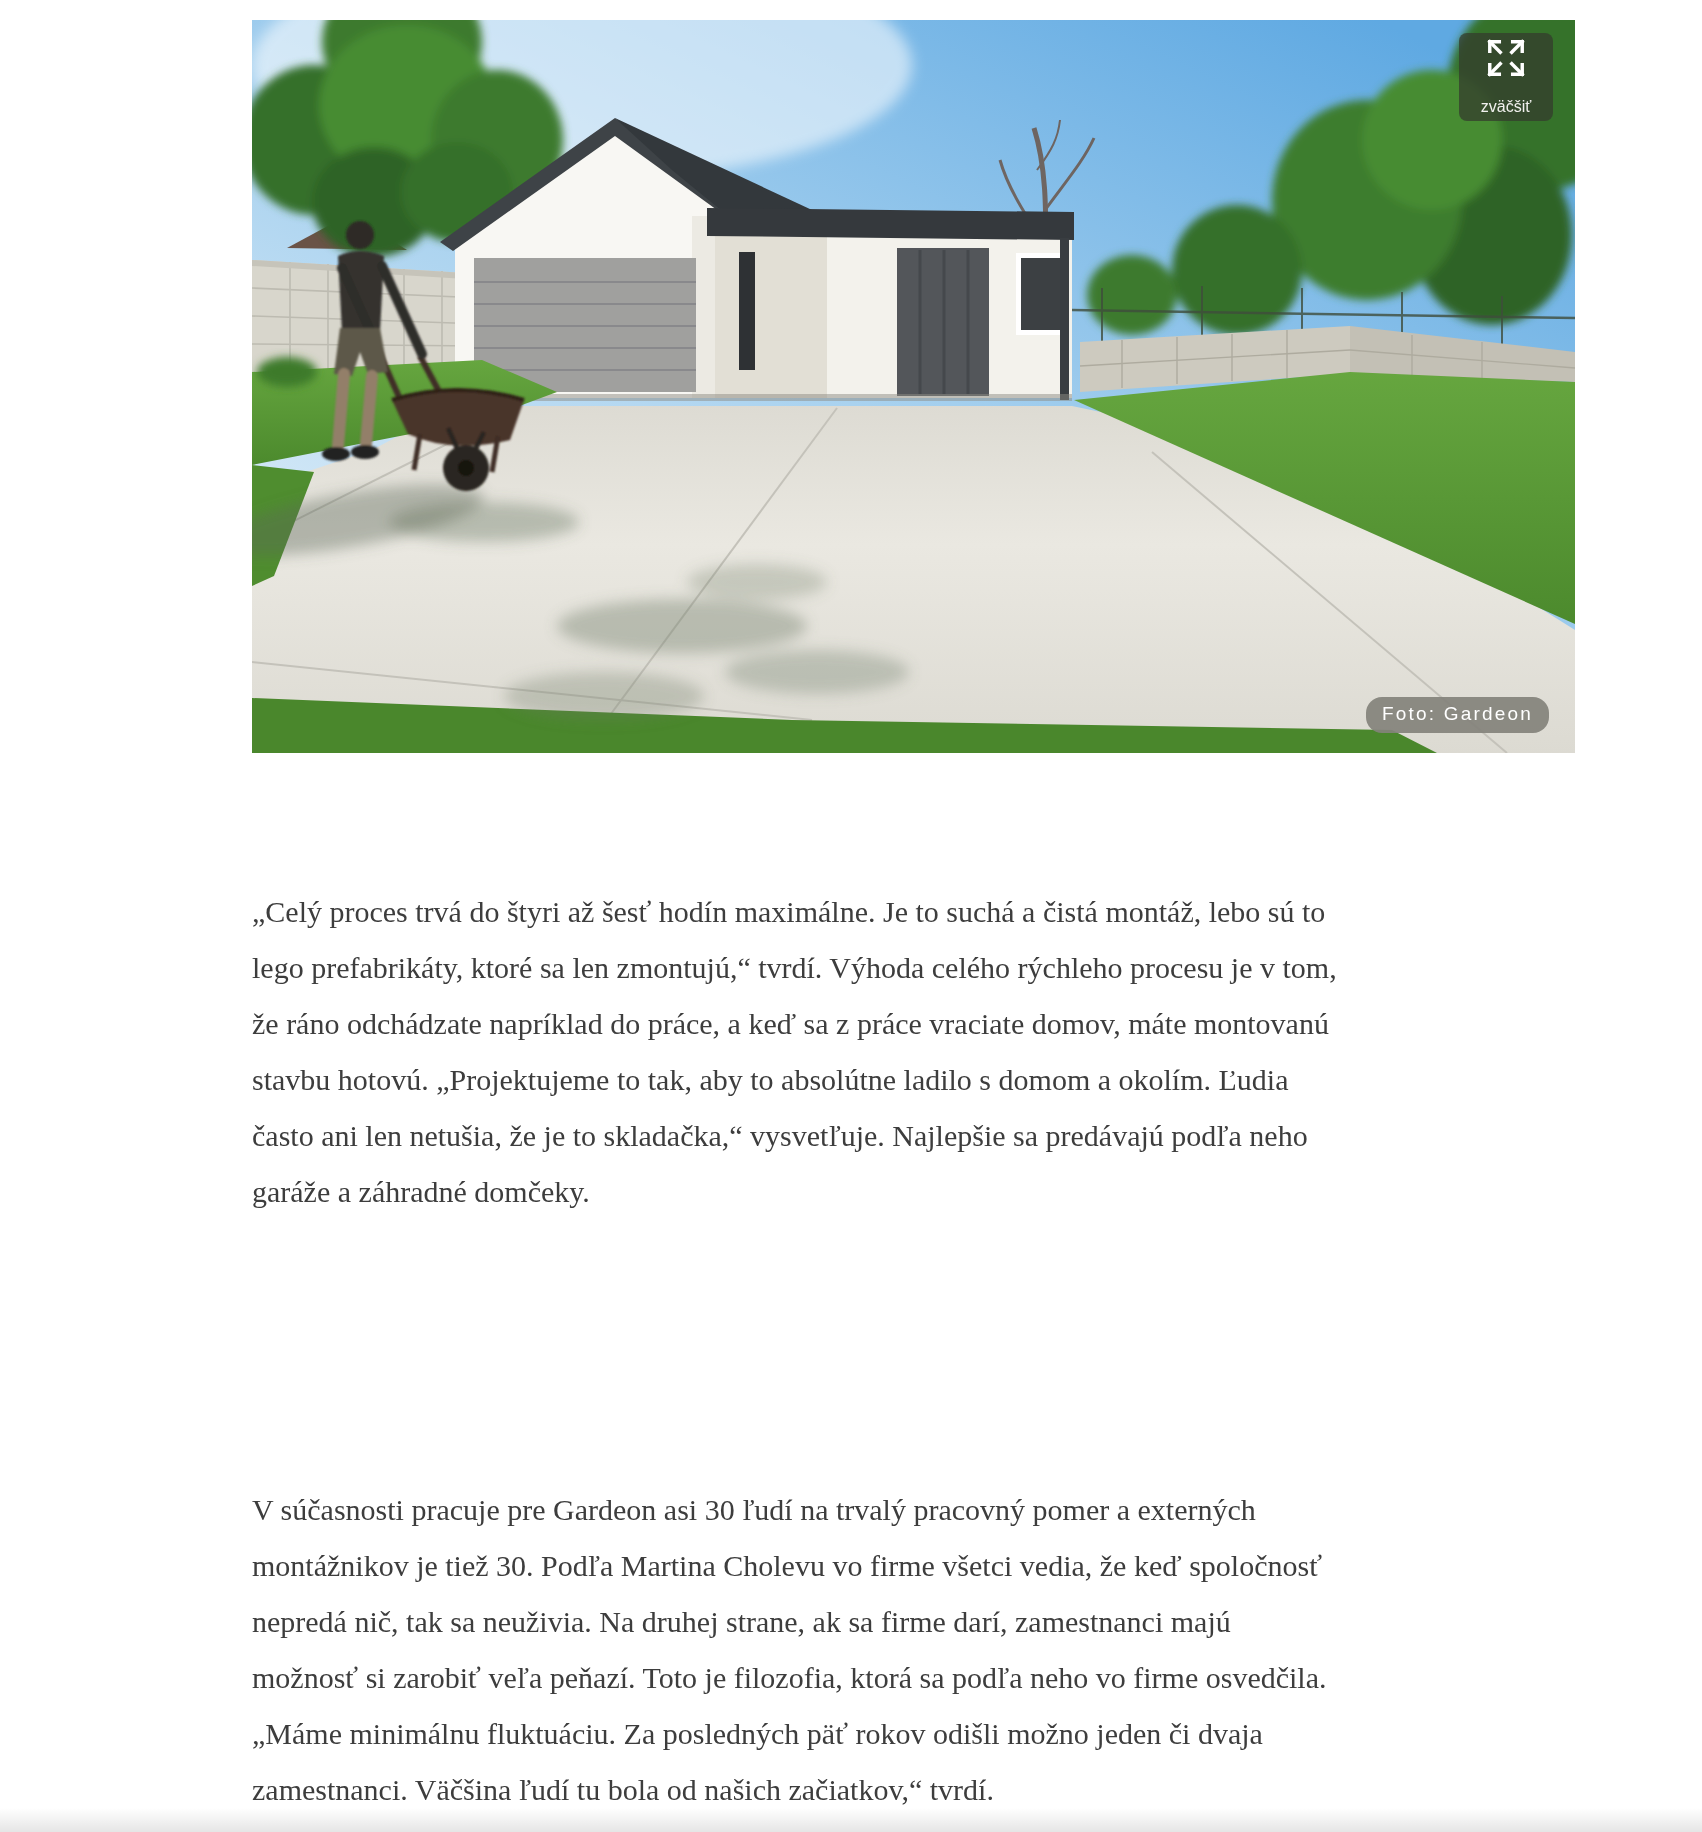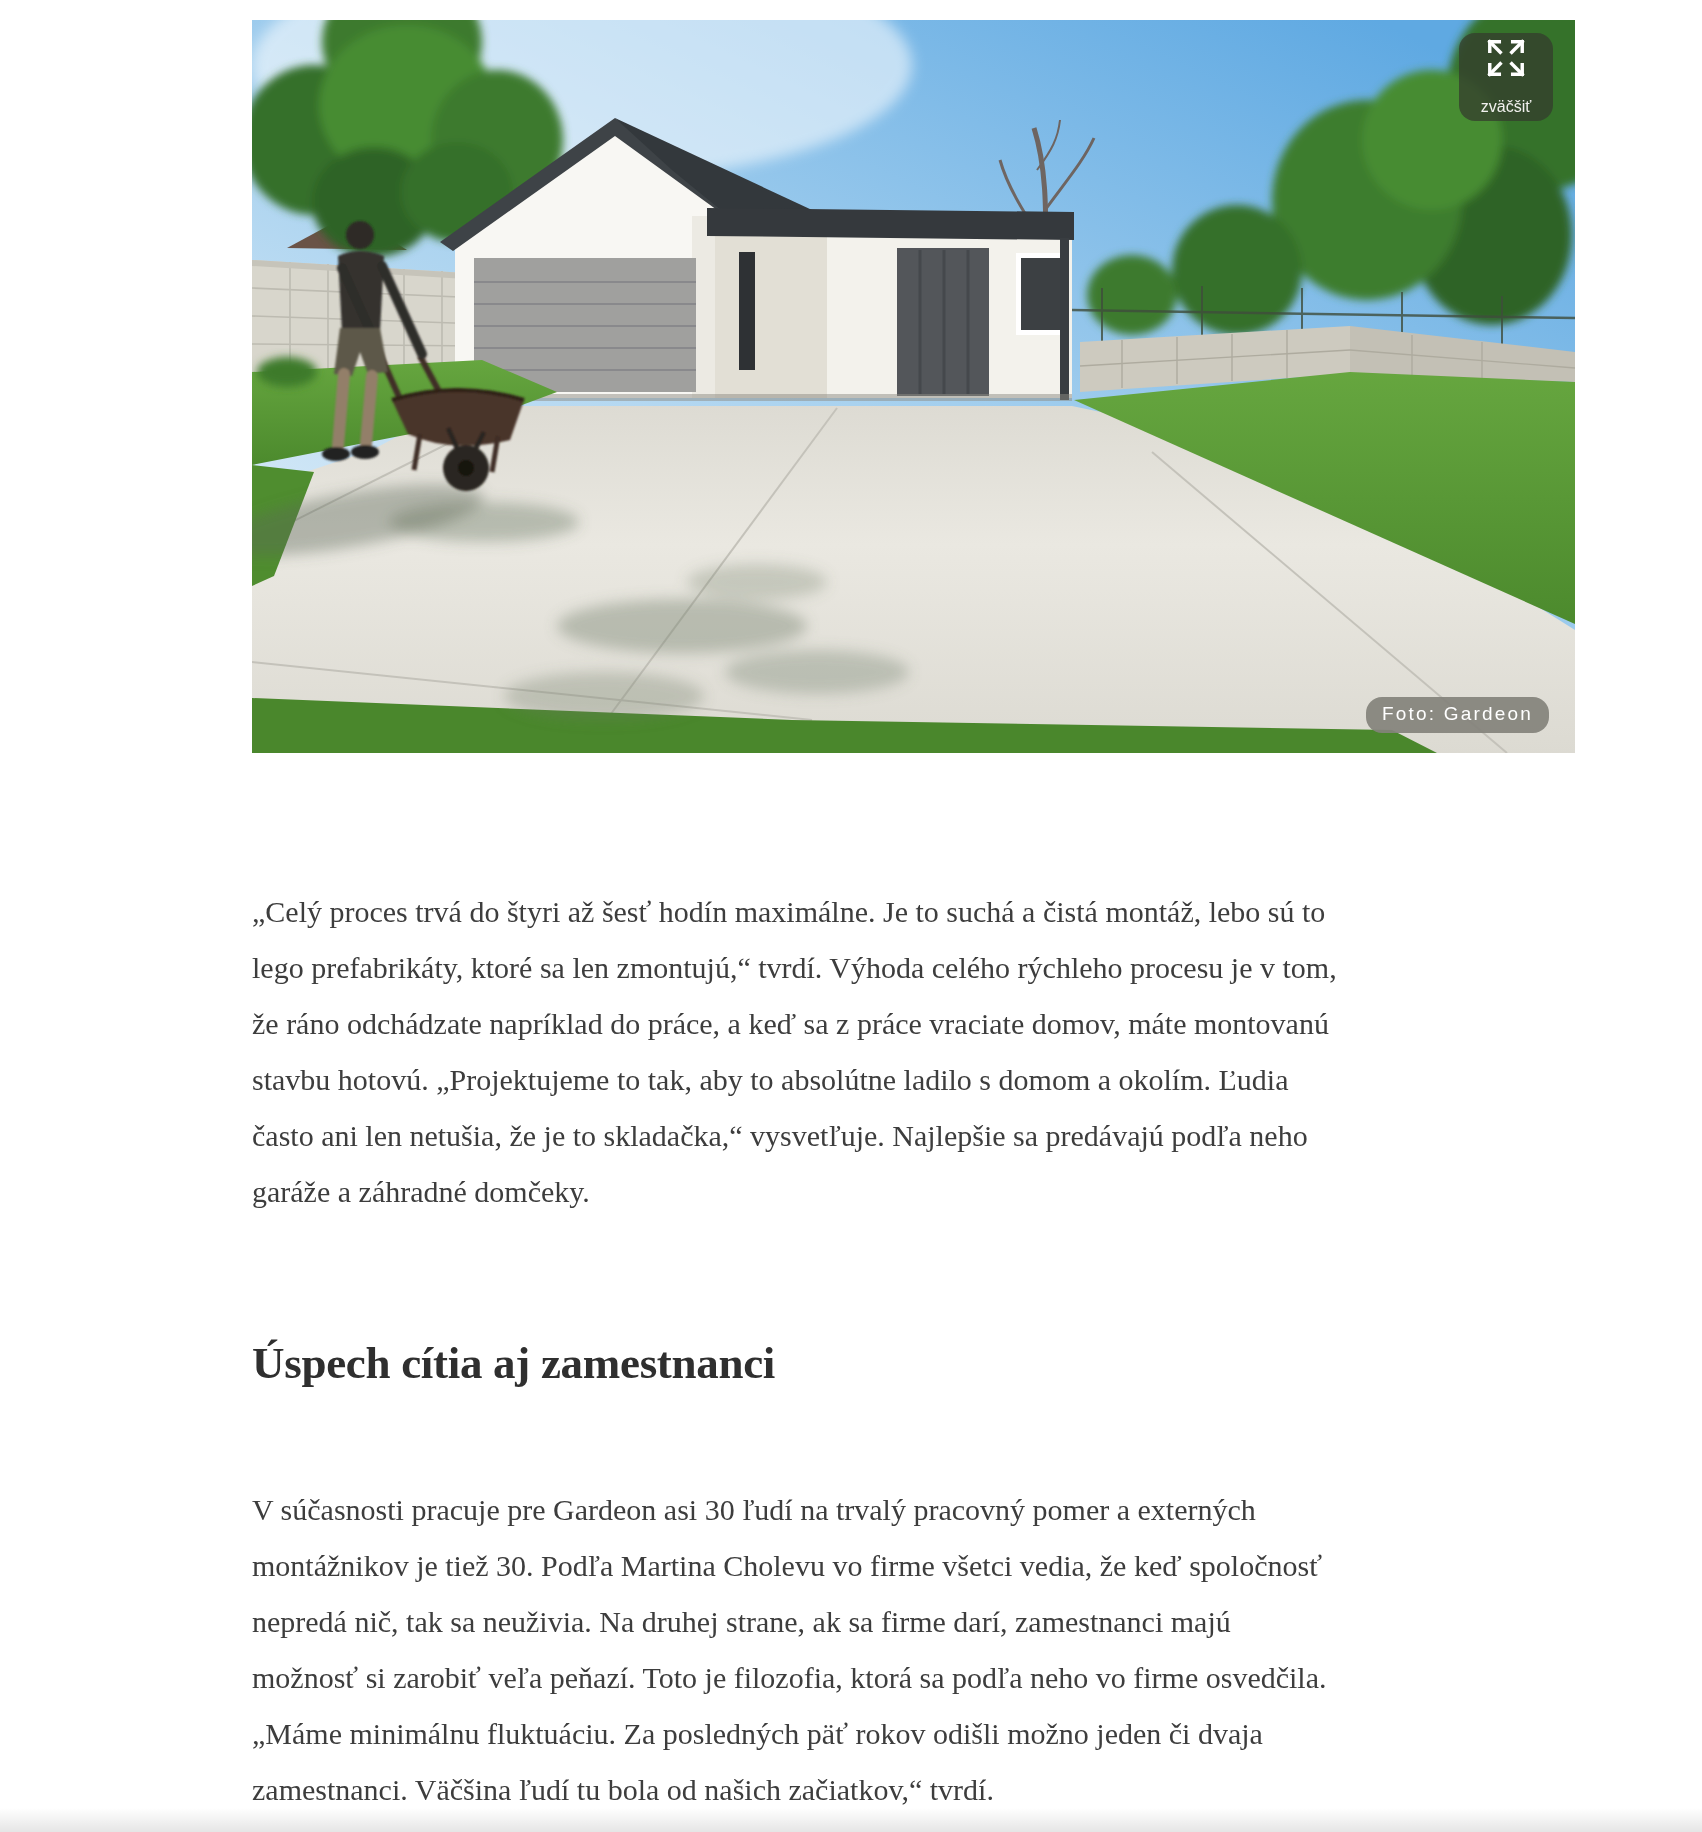--- a/index.html
+++ b/index.html
@@ -2,21 +2,21 @@
 <html lang="sk"><head>
 <meta charset="utf-8">
 <style>
   html,body{margin:0;padding:0;background:#ffffff;}
   .page{position:relative;width:1702px;height:1832px;background:#ffffff;overflow:hidden;
         font-family:"Liberation Serif", serif;}
   
   .photo-wrap{position:absolute;left:252px;top:20px;width:1323px;height:733px;overflow:hidden;}
   .photo-wrap svg.scene{display:block;width:100%;height:100%;}
   .enlarge-btn{position:absolute;top:13px;right:22px;width:94px;height:88px;border:none;cursor:pointer;
-        border-radius:16px;background:rgba(52,60,45,0.75);display:flex;flex-direction:column;
+        border-radius:8px;background:rgba(52,60,45,0.75);display:flex;flex-direction:column;
         align-items:center;justify-content:center;gap:20px;padding:4px 0 6px;}
   .enlarge-btn .lbl{font-family:"Liberation Sans",sans-serif;font-size:16px;color:#f1f1ee;line-height:1;}
   .credit-badge{position:absolute;right:26px;bottom:20px;padding:6px 16px 7px;border-radius:16px;
         background:rgba(131,130,123,0.92);color:#ffffff;font-family:"Liberation Sans",sans-serif;
         font-size:19px;letter-spacing:2.2px;line-height:1.2;}
   
   .photo-caption{position:absolute;left:252px;top:770px;width:1100px;color:#6f6f6f;
         font-size:24px;line-height:1.3;}
   .para{position:absolute;left:252px;width:1090px;color:#3d3d3d;font-size:30px;line-height:56px;}
   .para-1{top:854px;}
@@ -224,18 +224,17 @@
       </svg>
       <span class="lbl">zväčšiť</span>
     </button>
 
     <div class="credit-badge">Foto: Gardeon</div>
   </figure>
 
 
   <p class="para para-1">„Celý proces trvá do štyri až šesť hodín maximálne. Je to suchá a čistá montáž, lebo sú to lego prefabrikáty, ktoré sa len zmontujú,“ tvrdí. Výhoda celého rýchleho procesu je v tom, že ráno odchádzate napríklad do práce, a keď sa z práce vraciate domov, máte montovanú stavbu hotovú. „Projektujeme to tak, aby to absolútne ladilo s domom a okolím. Ľudia často ani len netušia, že je to skladačka,“ vysvetľuje. Najlepšie sa predávajú podľa neho garáže a záhradné domčeky.</p>
 
-  <h2 class="section-heading">Úspech cítia aj zamestnanci</h2>
 
   <p class="para para-2">V súčasnosti pracuje pre Gardeon asi 30 ľudí na trvalý pracovný pomer a externých montážnikov je tiež 30. Podľa Martina Cholevu vo firme všetci vedia, že keď spoločnosť nepredá nič, tak sa neuživia. Na druhej strane, ak sa firme darí, zamestnanci majú možnosť si zarobiť veľa peňazí. Toto je filozofia, ktorá sa podľa neho vo firme osvedčila. „Máme minimálnu fluktuáciu. Za posledných päť rokov odišli možno jeden či dvaja zamestnanci. Väčšina ľudí tu bola od našich začiatkov,“ tvrdí.</p>
 
   <div class="bottom-fade"></div>
 </div>
 
 </body></html>

